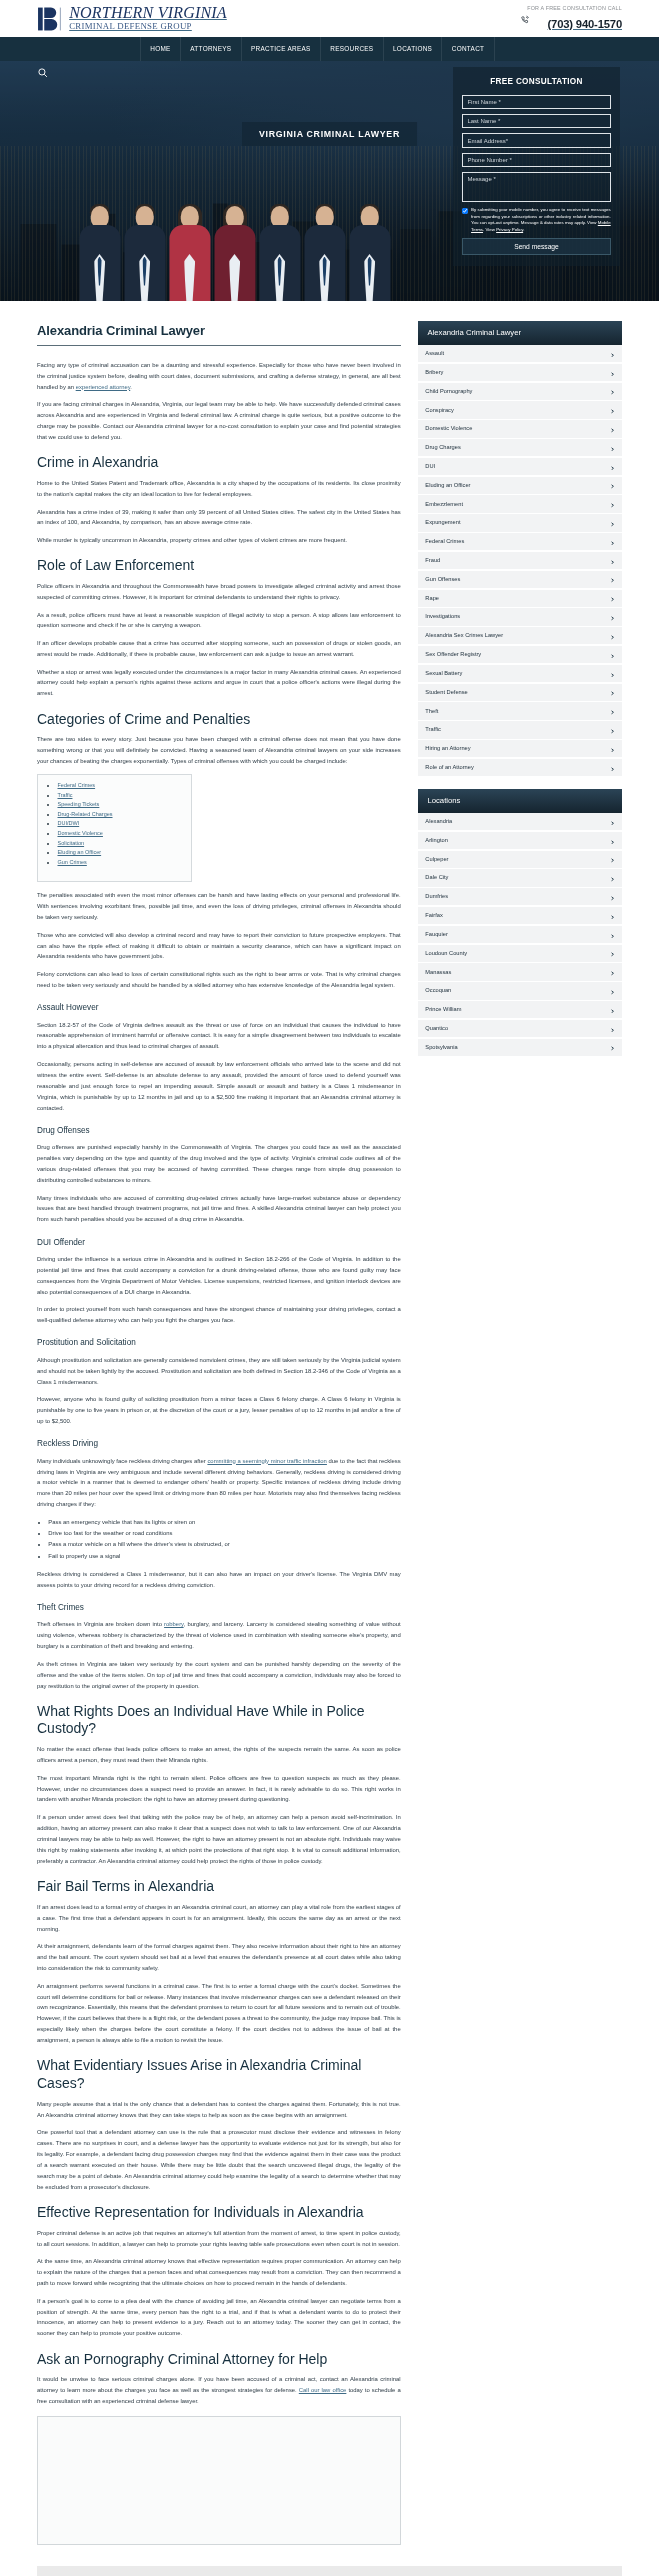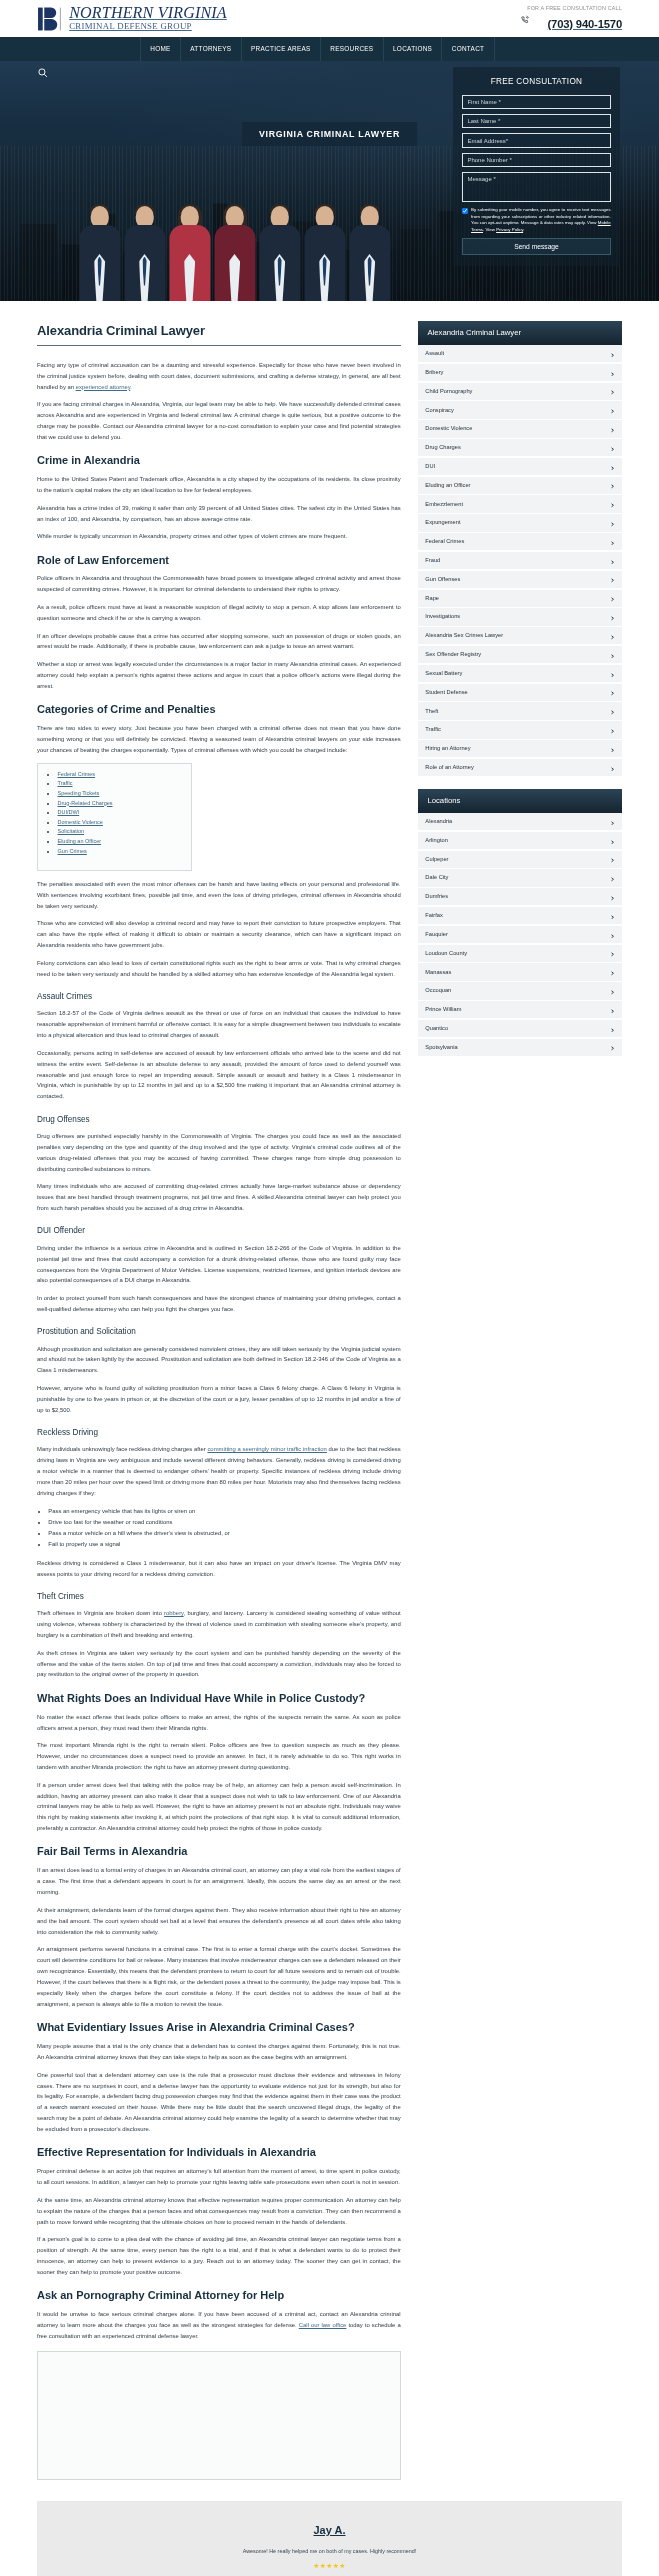--- a/index.html
+++ b/index.html
@@ -183,21 +183,21 @@
     padding: 8.2px 9.3px 10.3px 9.3px;
     z-index: 7;
   }
   .hero-form h3 {
     color: #fff;
     text-align: center;
     font-size: 8.2px;
     letter-spacing: 0.3px;
     margin-bottom: 6.2px;
     font-family: "Liberation Sans Narrow", "Liberation Sans", sans-serif;
-    font-weight: normal;
+    font-weight: bold;
   }
   .hero-form input, .hero-form textarea {
     display: block;
     width: 100%;
     background: transparent;
     border: 0.5px solid #dfe4e8;
     color: #fff;
     font-size: 6px;
     padding: 3.1px 4.1px;
     margin-bottom: 5.2px;
@@ -241,22 +241,22 @@
   .content { width: 364px; }
   h1.page-title {
     font-size: 13px;
     font-weight: bold;
     color: #17303f;
     letter-spacing: -0.1px;
     font-family: "Liberation Sans Narrow", "Liberation Sans", sans-serif;
   }
   .title-rule { border: 0; border-top: 1px solid #5b6e79; margin: 4.1px 0 13.4px 0; }
   .content h2 {
-    font-size: 11px;
-    font-weight: bold;
+    font-size: 14px;
+    font-weight: normal;
     color: #17303f;
     margin: 11.3px 0 6.2px 0;
     line-height: 1.25;
   }
   .content h3 {
     font-size: 8.2px;
     font-weight: normal;
     color: #17303f;
     margin: 10.3px 0 5.2px 0;
   }
@@ -512,21 +512,21 @@
         <li><a href="#">Domestic Violence</a></li>
         <li><a href="#">Solicitation</a></li>
         <li><a href="#">Eluding an Officer</a></li>
         <li><a href="#">Gun Crimes</a></li>
       </ul>
     </div>
     <p>The penalties associated with even the most minor offenses can be harsh and have lasting effects on your personal and professional life. With sentences involving exorbitant fines, possible jail time, and even the loss of driving privileges, criminal offenses in Alexandria should be taken very seriously.</p>
     <p>Those who are convicted will also develop a criminal record and may have to report their conviction to future prospective employers. That can also have the ripple effect of making it difficult to obtain or maintain a security clearance, which can have a significant impact on Alexandria residents who have government jobs.</p>
     <p>Felony convictions can also lead to loss of certain constitutional rights such as the right to bear arms or vote. That is why criminal charges need to be taken very seriously and should be handled by a skilled attorney who has extensive knowledge of the Alexandria legal system.</p>
 
-    <h3>Assault Crimes</h3>
+    <h3>Assault However</h3>
     <p>Section 18.2-57 of the Code of Virginia defines assault as the threat or use of force on an individual that causes the individual to have reasonable apprehension of imminent harmful or offensive contact. It is easy for a simple disagreement between two individuals to escalate into a physical altercation and thus lead to criminal charges of assault.</p>
     <p>Occasionally, persons acting in self-defense are accused of assault by law enforcement officials who arrived late to the scene and did not witness the entire event. Self-defense is an absolute defense to any assault, provided the amount of force used to defend yourself was reasonable and just enough force to repel an impending assault. Simple assault or assault and battery is a Class 1 misdemeanor in Virginia, which is punishable by up to 12 months in jail and up to a $2,500 fine making it important that an Alexandria criminal attorney is contacted.</p>
 
     <h3>Drug Offenses</h3>
     <p>Drug offenses are punished especially harshly in the Commonwealth of Virginia. The charges you could face as well as the associated penalties vary depending on the type and quantity of the drug involved and the type of activity. Virginia's criminal code outlines all of the various drug-related offenses that you may be accused of having committed. These charges range from simple drug possession to distributing controlled substances to minors.</p>
     <p>Many times individuals who are accused of committing drug-related crimes actually have large-market substance abuse or dependency issues that are best handled through treatment programs, not jail time and fines. A skilled Alexandria criminal lawyer can help protect you from such harsh penalties should you be accused of a drug crime in Alexandria.</p>
 
     <h3>DUI Offender</h3>
     <p>Driving under the influence is a serious crime in Alexandria and is outlined in Section 18.2-266 of the Code of Virginia. In addition to the potential jail time and fines that could accompany a conviction for a drunk driving-related offense, those who are found guilty may face consequences from the Virginia Department of Motor Vehicles. License suspensions, restricted licenses, and ignition interlock devices are also potential consequences of a DUI charge in Alexandria.</p>
     <p>In order to protect yourself from such harsh consequences and have the strongest chance of maintaining your driving privileges, contact a well-qualified defense attorney who can help you fight the charges you face.</p>

